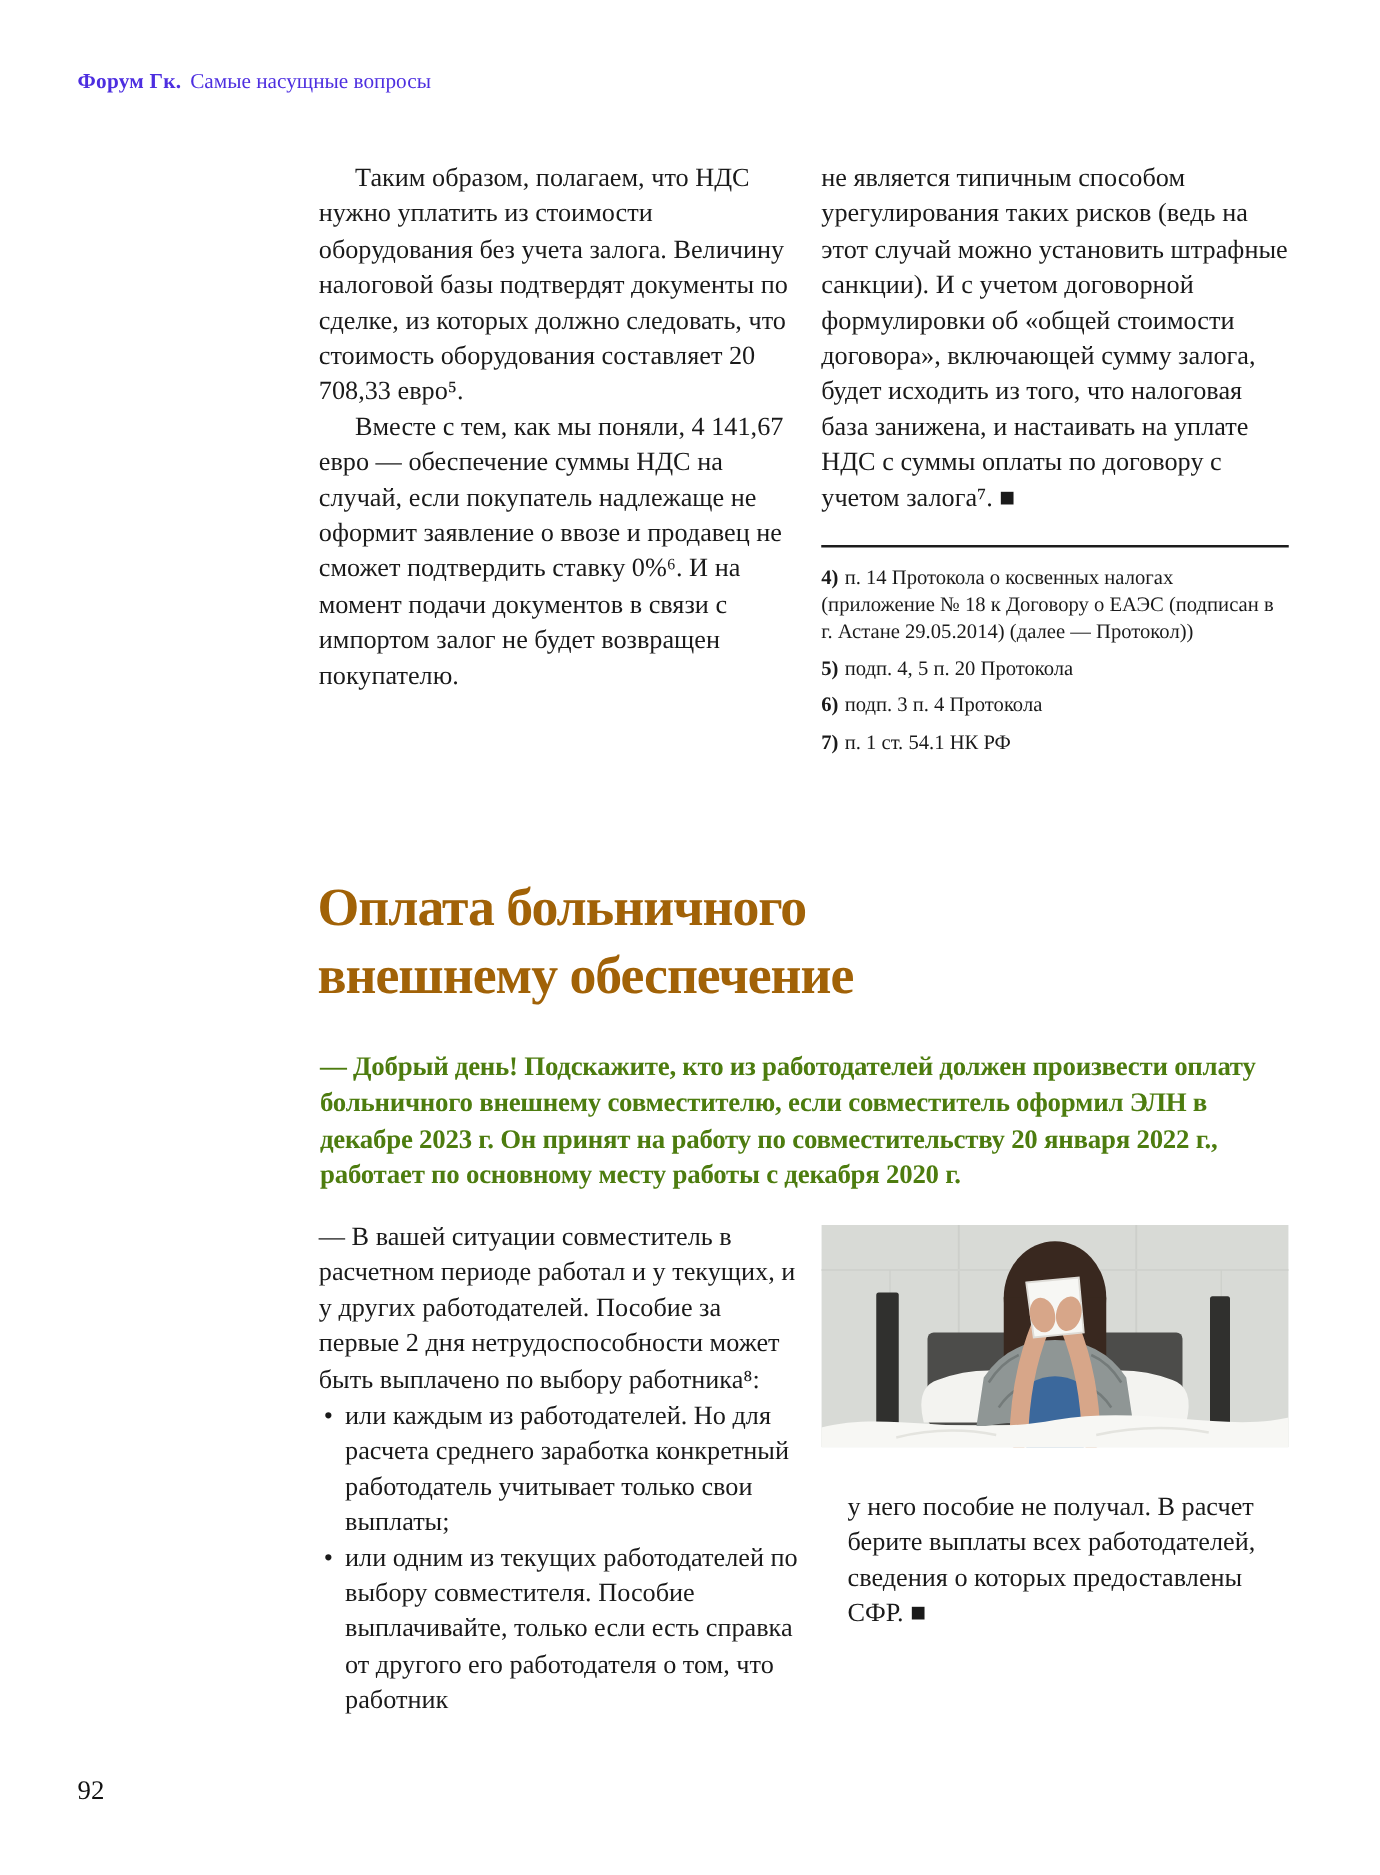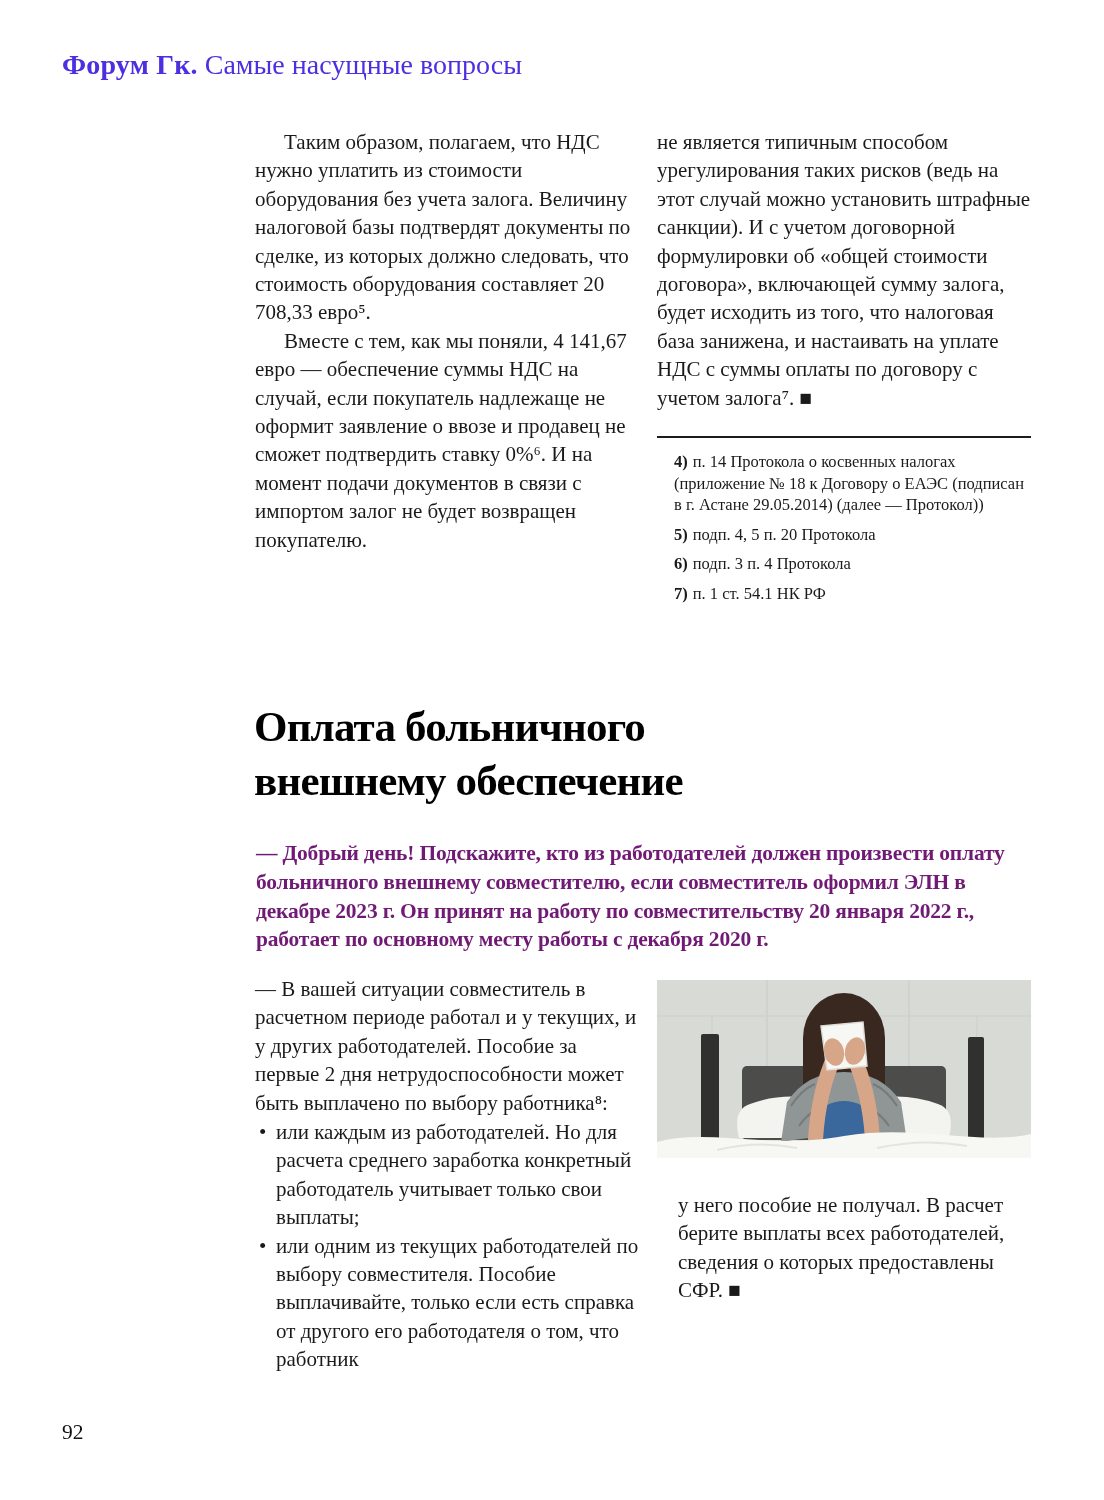--- a/index.html
+++ b/index.html
@@ -8,21 +8,21 @@
     position:relative;
     width:1104px; height:1500px;
     font-family:"Liberation Serif", "DejaVu Serif", serif;
     color:#1a1a1a;
     overflow:hidden;
   }
 
   
   .mag-header {
     position:absolute; left:62px; top:52px;
-    font-size:28px; line-height:26px;
+    font-size:17px; line-height:26px;
     color:#4d2ee0;
     white-space:nowrap;
   }
   .mag-header .brand { font-weight:bold; letter-spacing:.2px; margin-right:7px; }
 
   
   .col {
     position:absolute;
     font-size:21px; line-height:28.4px;
     text-align:left;
@@ -31,36 +31,36 @@
   .col-a1-right { left:657px; top:128px; width:374px; }
   .col p.indent { text-indent:29px; }
 
   
   .fnotes {
     margin-top:24px;
     border-top:2px solid #1c1c1c;
     padding-top:13px;
     font-size:16.5px; line-height:21.5px;
   }
-  .fn { margin-bottom:8px;margin-left:17px; }
+  .fn { margin-bottom:8px; }
   .fn .fn-num { font-weight:bold; margin-right:5px; }
 
   
   .article-title {
     position:absolute; left:254px; top:700px; width:780px;
     font-size:43px; line-height:54px; font-weight:bold;
-    color:#000000; letter-spacing:-0.8px;
+    color:#a16207; letter-spacing:-0.8px;
   }
   .article-title span { display:block; }
 
   .question {
     position:absolute; left:256px; top:839px; width:775px;
     font-weight:bold;
     font-size:21.5px; line-height:28.8px;
-    color:#701a75; letter-spacing:-0.2px;
+    color:#4d7c0f; letter-spacing:-0.2px;
   }
 
   .col-a2-left { left:255px; top:975px; width:384px; }
   .col-a2-right { left:657px; top:980px; width:374px; }
 
   ul.bullets { list-style:none; margin-top:1px; }
   ul.bullets li { position:relative; padding-left:21px; }
   ul.bullets li::before {
     content:"•"; position:absolute; left:4px; top:0;
     font-size:21px;

